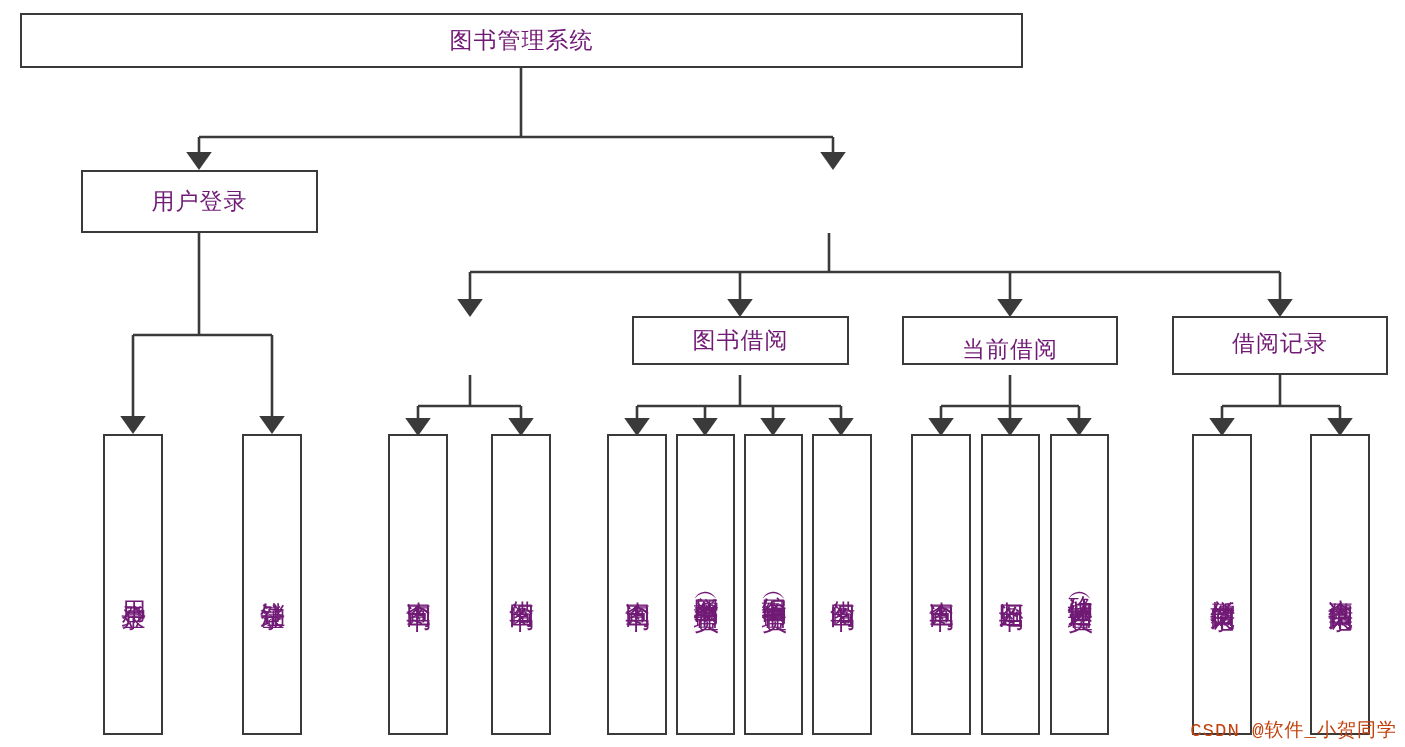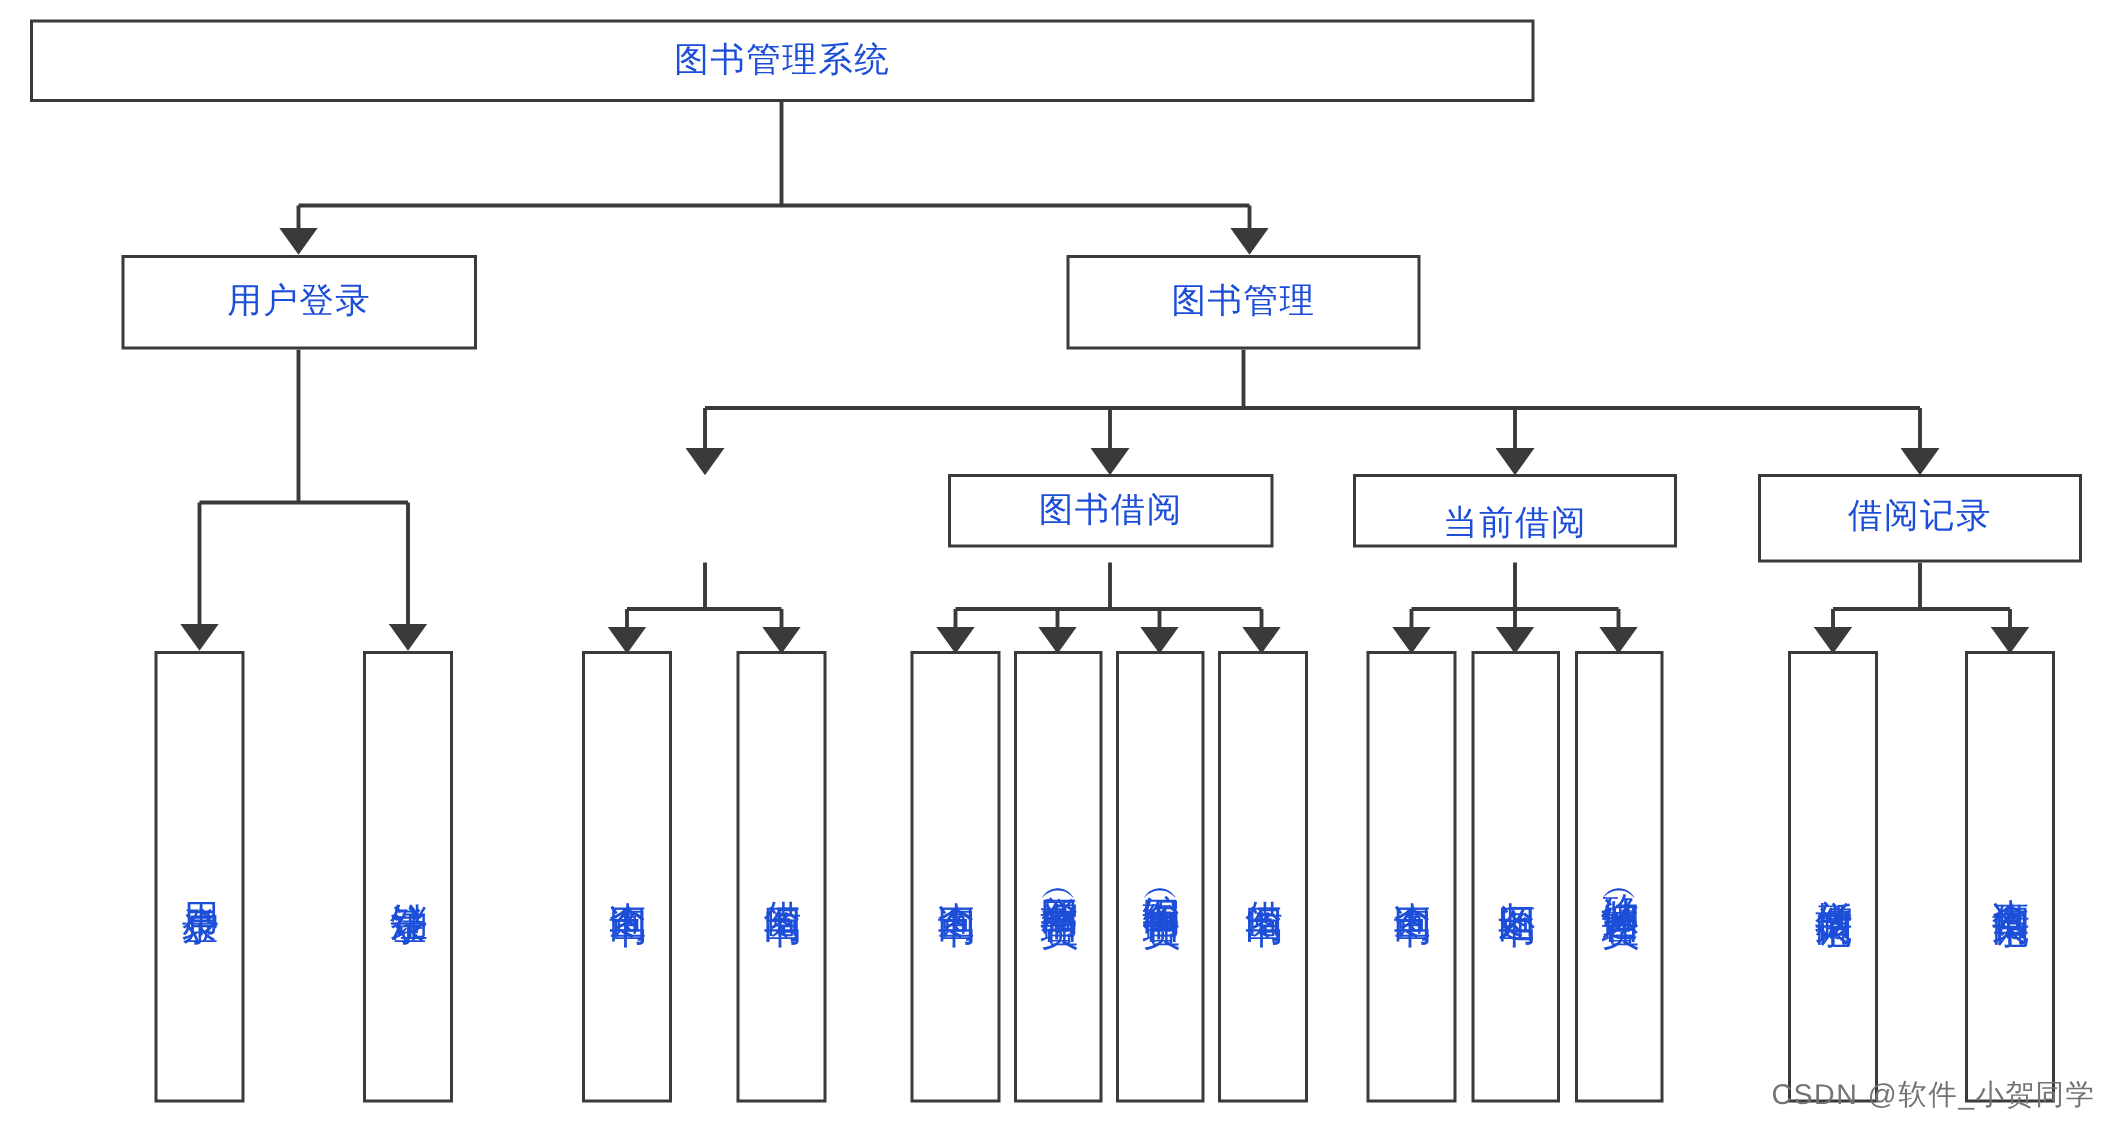--- a/index.html
+++ b/index.html
@@ -27,21 +27,21 @@
     pointer-events: none;
   }
   .node {
     position: absolute;
     box-sizing: border-box;
     background: #ffffff;
     border: 2.5px solid #3a3a3a;
     display: flex;
     align-items: center;
     justify-content: center;
-    color: #1d4ed8;
+    color: #701a75;
     z-index: 3;
   }
   .node .label {
     display: block;
     text-align: center;
     line-height: 1.18;
   }
   
   .node.horiz .label {
     font-size: 23px;
@@ -64,25 +64,25 @@
     line-height: 1.05;
     letter-spacing: 2px;
     white-space: nowrap;
     max-height: 100%;
   }
   #watermark {
     position: absolute;
     right: 8px;
     bottom: 4px;
     font-size: 19px;
-    color: #737373;
+    color: #c2410c;
     letter-spacing: 1px;
     z-index: 6;
     white-space: nowrap;
-    font-family: Liberation Sans, sans-serif;
+    font-family: Liberation Mono, monospace;
   }
 </style>
 </head>
 <body>
 
 <div id="diagram-root">
 
   <svg id="edges-layer" viewBox="0 0 1405 747" width="1405" height="747" xmlns="http://www.w3.org/2000/svg">
     <defs>
       <marker id="arrowhead" markerWidth="9" markerHeight="10" refX="3.2" refY="5" orient="auto" markerUnits="strokeWidth">
@@ -133,23 +133,20 @@
     </g>
   </svg>
 
   <div class="node horiz root" style="left:20px; top:13px; width:1003px; height:55px;">
     <span class="label">图书管理系统</span>
   </div>
 
   <div class="node horiz" style="left:81px; top:170px; width:237px; height:63px;">
     <span class="label">用户登录</span>
   </div>
-  <div class="node horiz" style="left:711px; top:170px; width:236px; height:63px;">
-    <span class="label">图书管理</span>
-  </div>
 
   <div class="node horiz" style="left:632px; top:316px; width:217px; height:49px;">
     <span class="label">图书借阅</span>
   </div>
   <div class="node horiz" style="left:902px; top:316px; width:216px; height:49px;align-items:flex-end;">
     <span class="label">当前借阅</span>
   </div>
   <div class="node horiz" style="left:1172px; top:316px; width:216px; height:59px;font-family:Liberation Mono, monospace;">
     <span class="label">借阅记录</span>
   </div>

